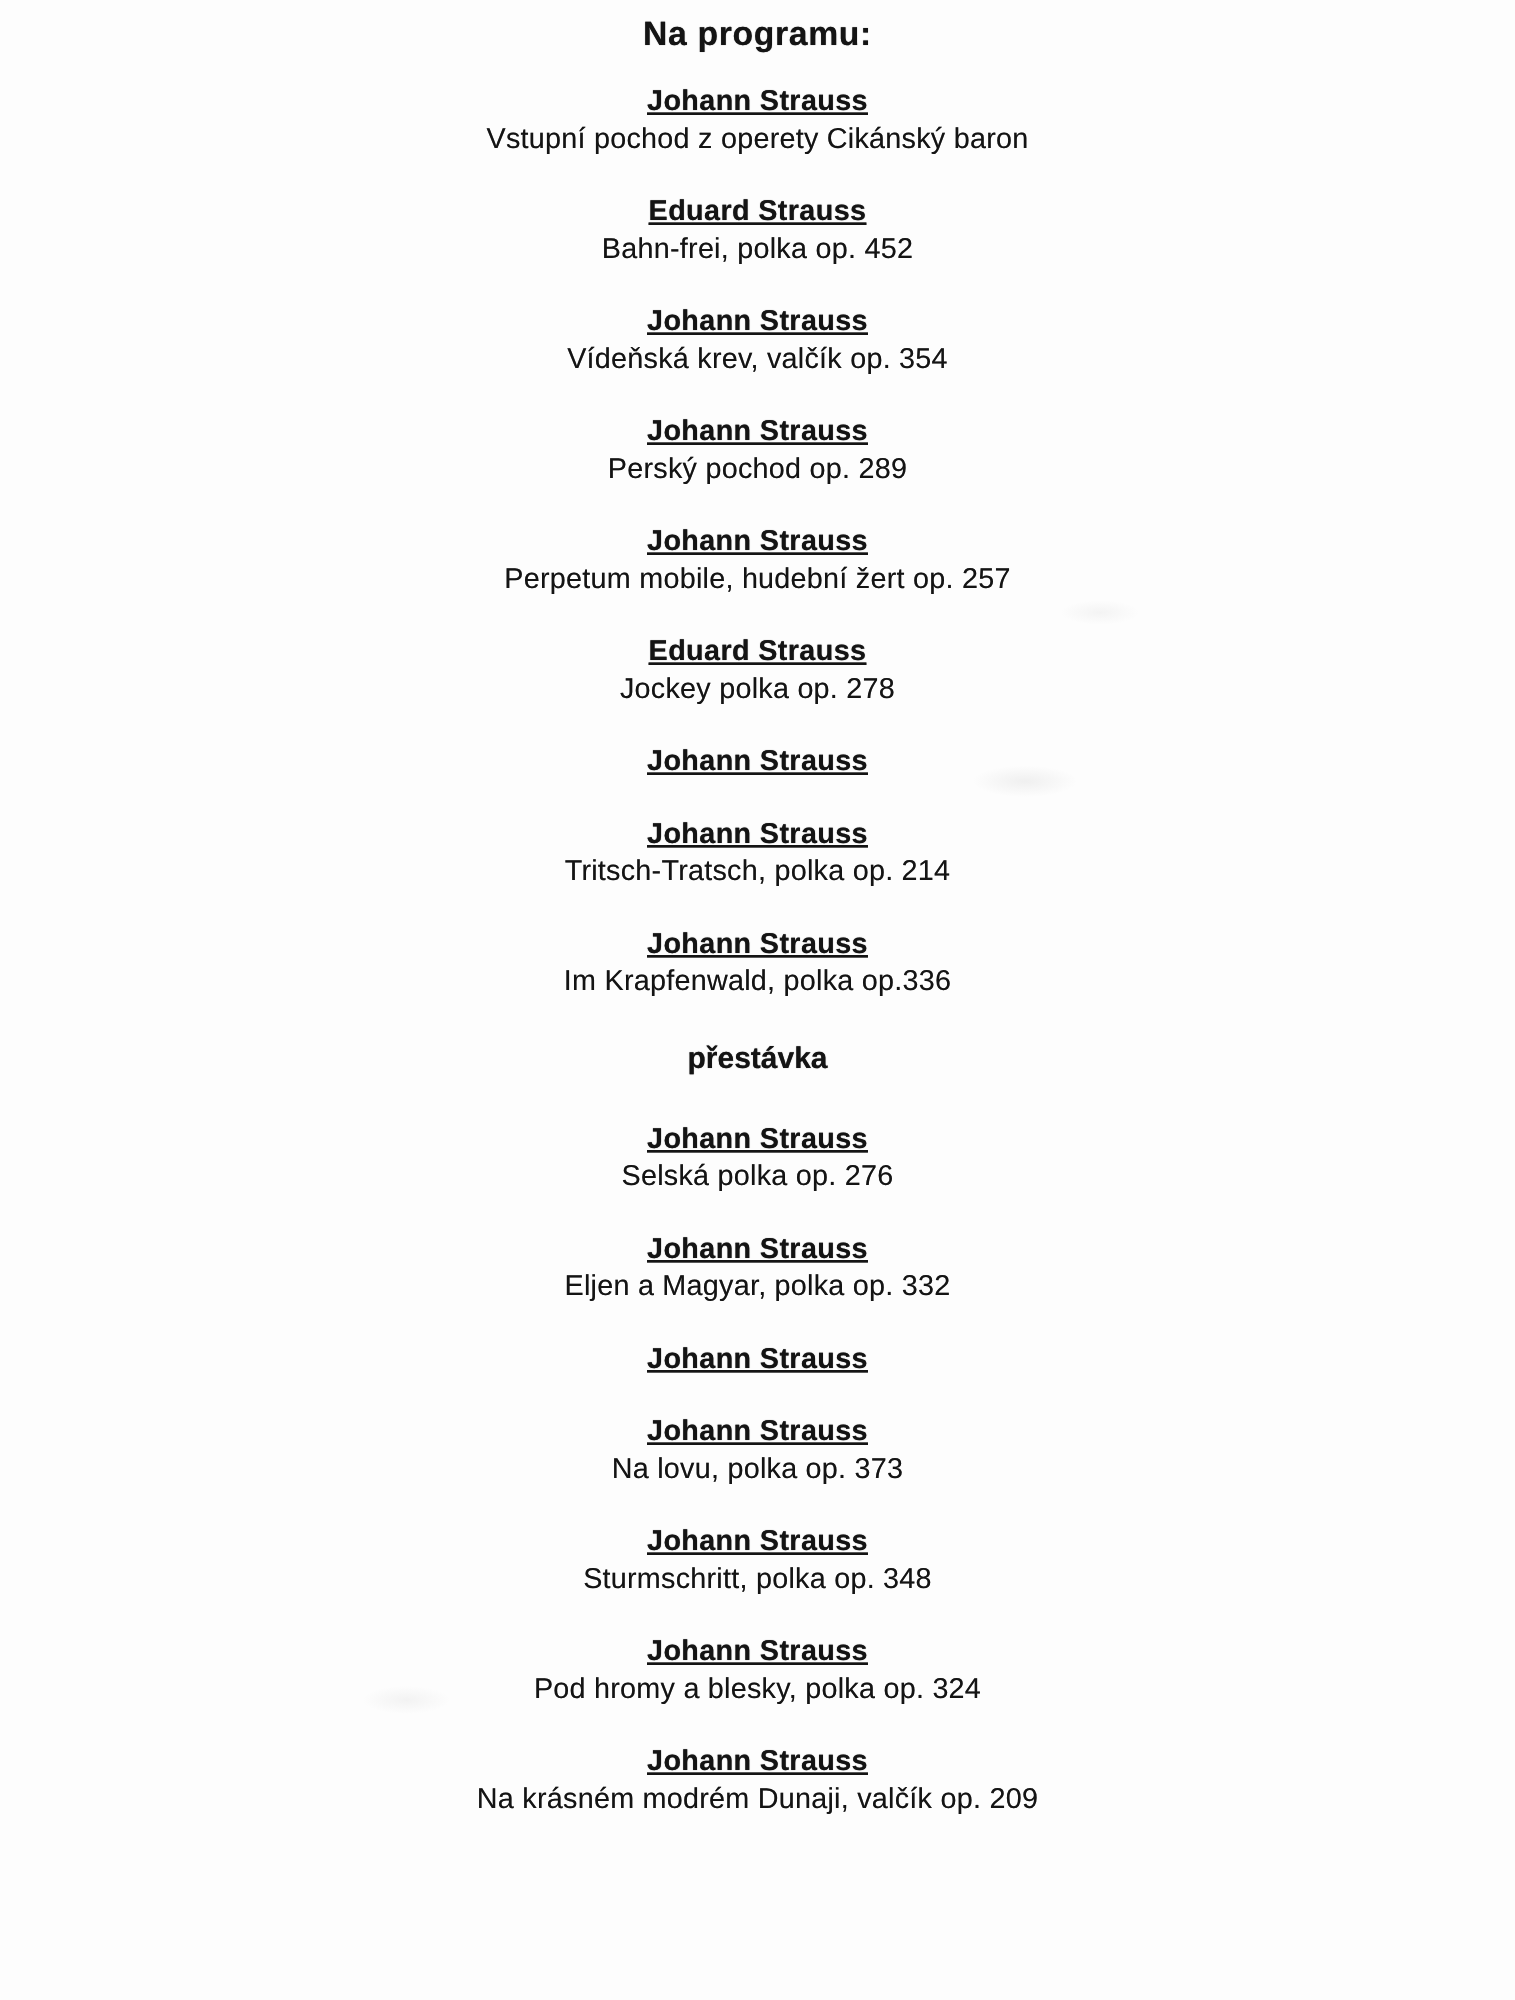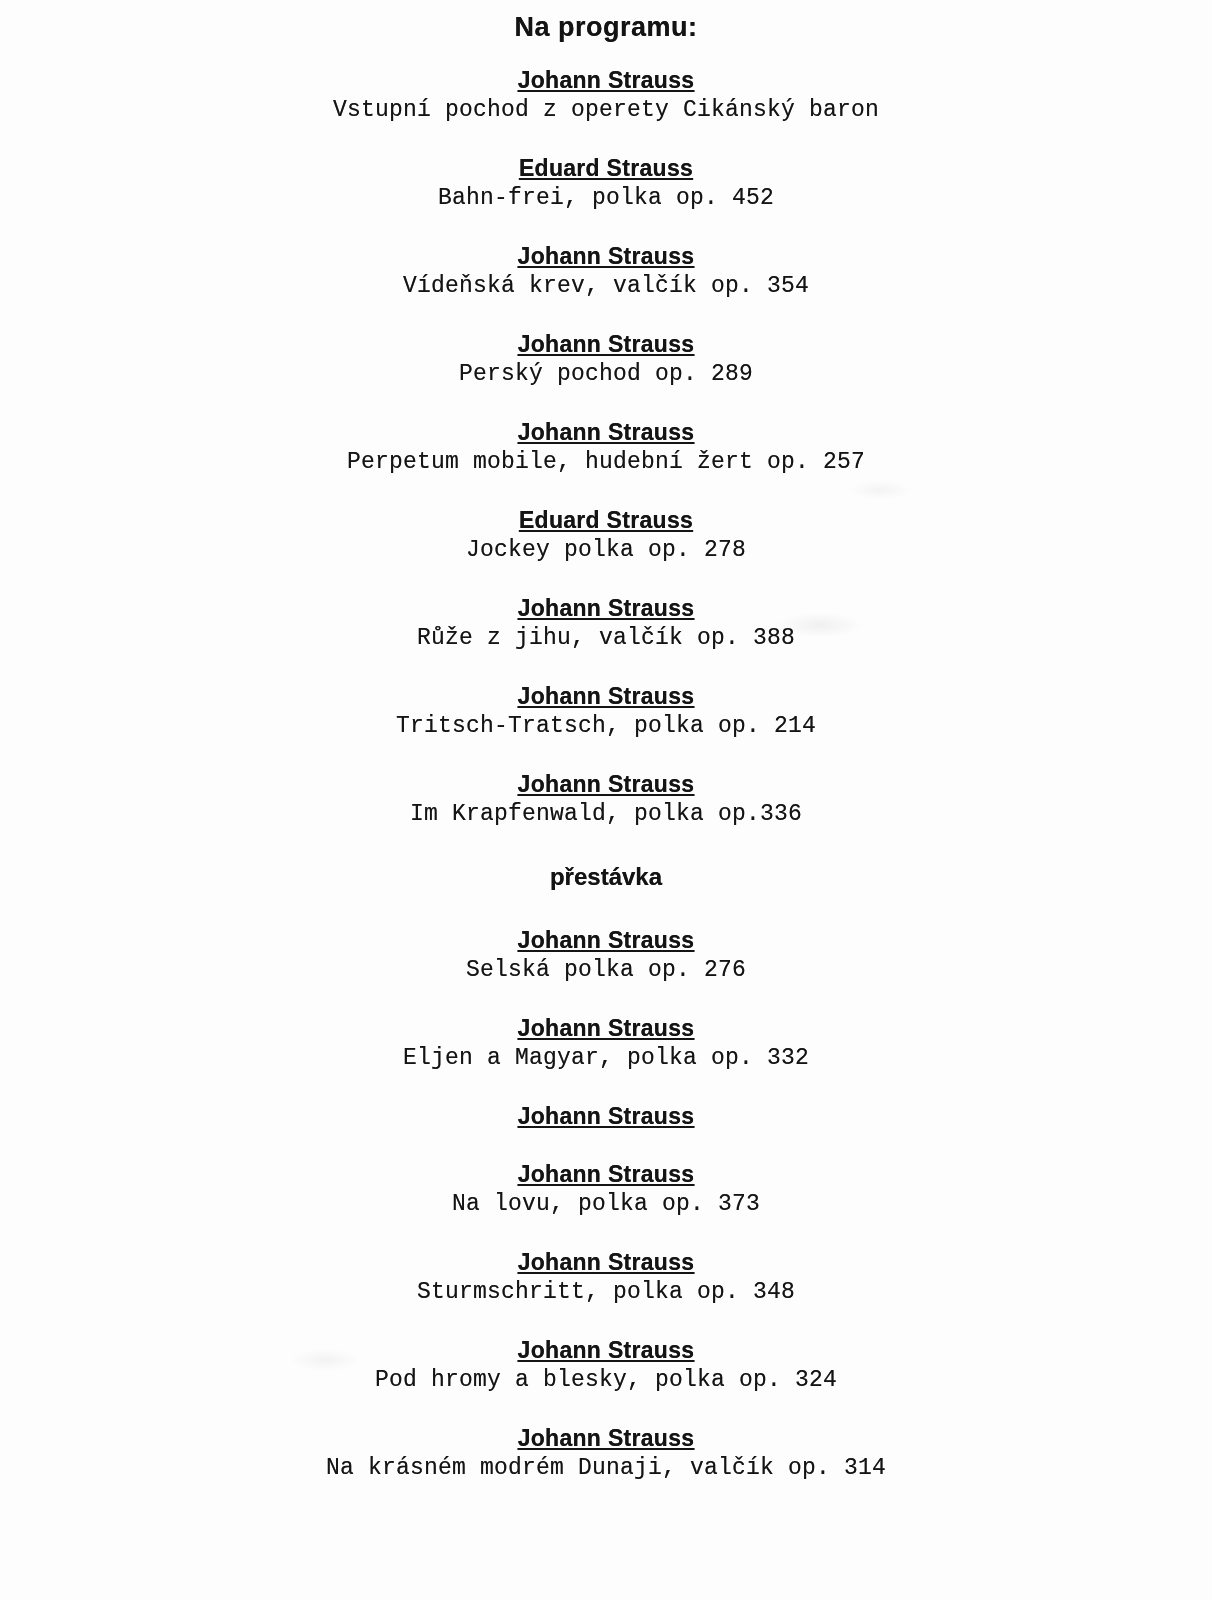--- a/index.html
+++ b/index.html
@@ -43,21 +43,20 @@
   .composer {
     font-weight: bold;
     letter-spacing: 0.3px;
     text-shadow: 0 0 0.6px rgba(20,20,20,0.8);
     text-decoration: underline;
   }
   .piece {
     font-weight: normal;
     letter-spacing: 0.2px;
     text-shadow: 0 0 0.4px rgba(20,20,20,0.55);
-    font-family: Liberation Mono, monospace;
   }
   .intermission {
     font-size: 24px;
     font-weight: bold;
     line-height: 30px;
     margin: 5px 0;
     text-shadow: 0 0 0.6px rgba(20,20,20,0.8);
   }
 </style>
 </head>
@@ -86,21 +85,20 @@
   <div class="entry">
     <div class="composer">Johann Strauss</div>
     <div class="piece">Perpetum mobile, hudební žert op. 257</div>
   </div>
   <div class="entry">
     <div class="composer">Eduard Strauss</div>
     <div class="piece">Jockey polka op. 278</div>
   </div>
   <div class="entry">
     <div class="composer">Johann Strauss</div>
-    <div class="piece">Růže z jihu, valčík op. 388</div>
   </div>
   <div class="entry">
     <div class="composer">Johann Strauss</div>
     <div class="piece">Tritsch-Tratsch, polka op. 214</div>
   </div>
   <div class="entry">
     <div class="composer">Johann Strauss</div>
     <div class="piece">Im Krapfenwald, polka op.336</div>
   </div>
 
@@ -124,16 +122,16 @@
   <div class="entry">
     <div class="composer">Johann Strauss</div>
     <div class="piece">Sturmschritt, polka op. 348</div>
   </div>
   <div class="entry">
     <div class="composer">Johann Strauss</div>
     <div class="piece">Pod hromy a blesky, polka op. 324</div>
   </div>
   <div class="entry">
     <div class="composer">Johann Strauss</div>
-    <div class="piece">Na krásném modrém Dunaji, valčík op. 314</div>
+    <div class="piece">Na krásném modrém Dunaji, valčík op. 209</div>
   </div>
 
 </div>
 
 </body></html>

